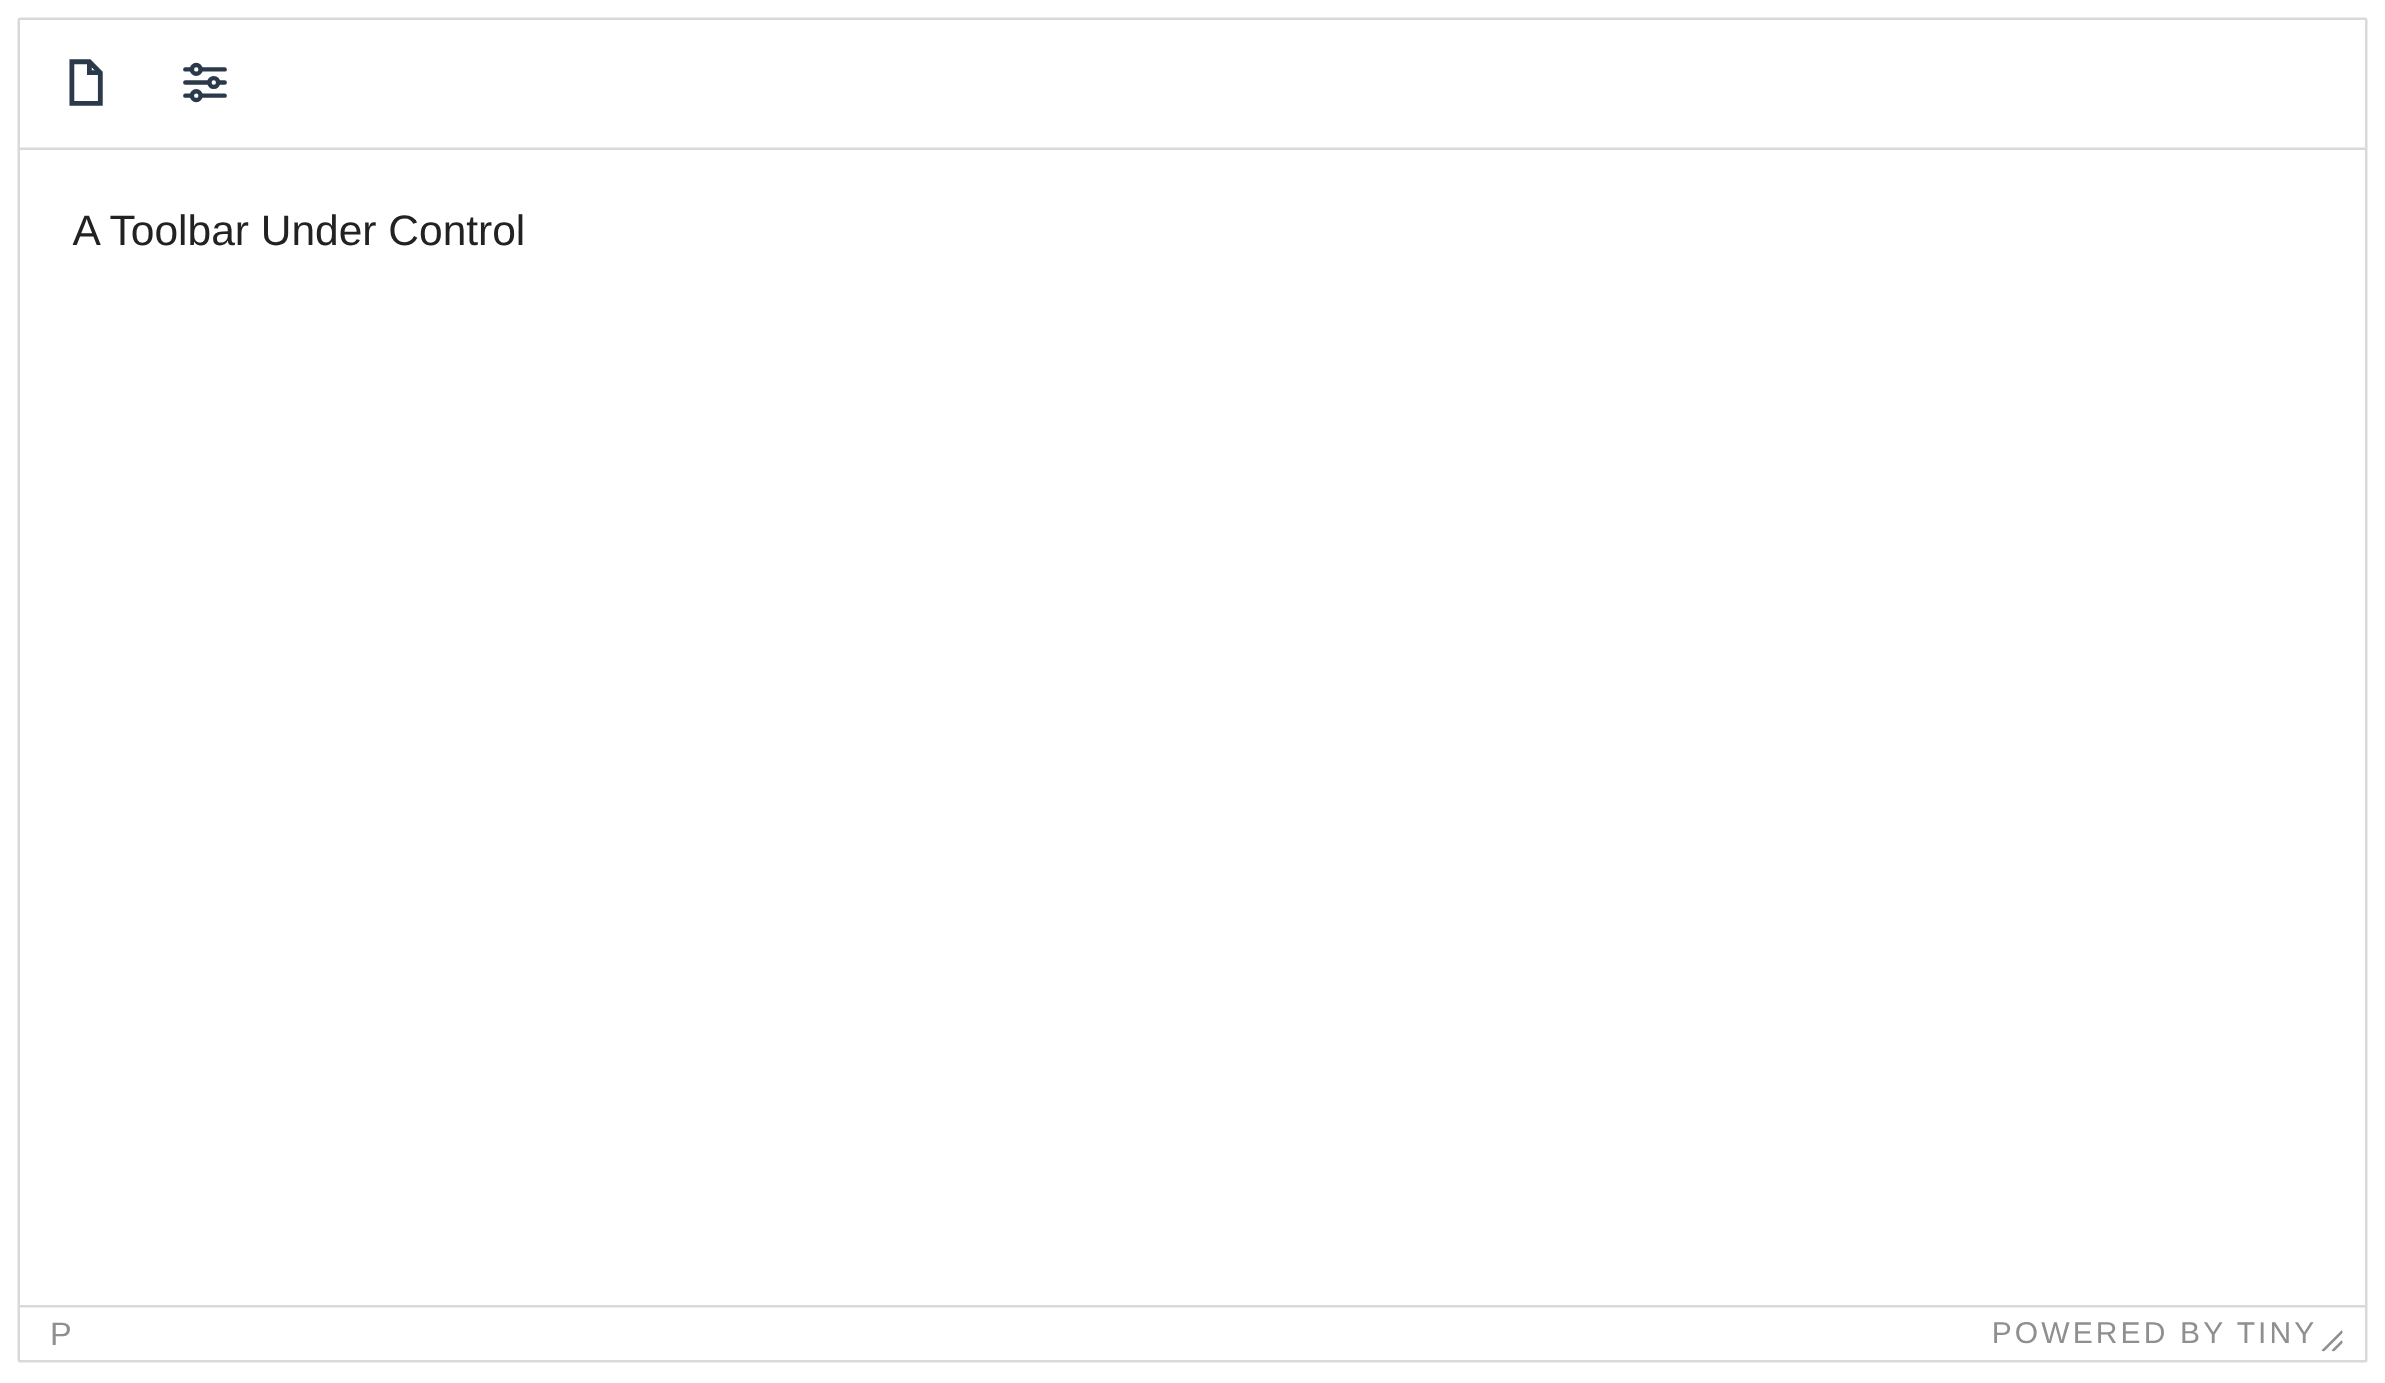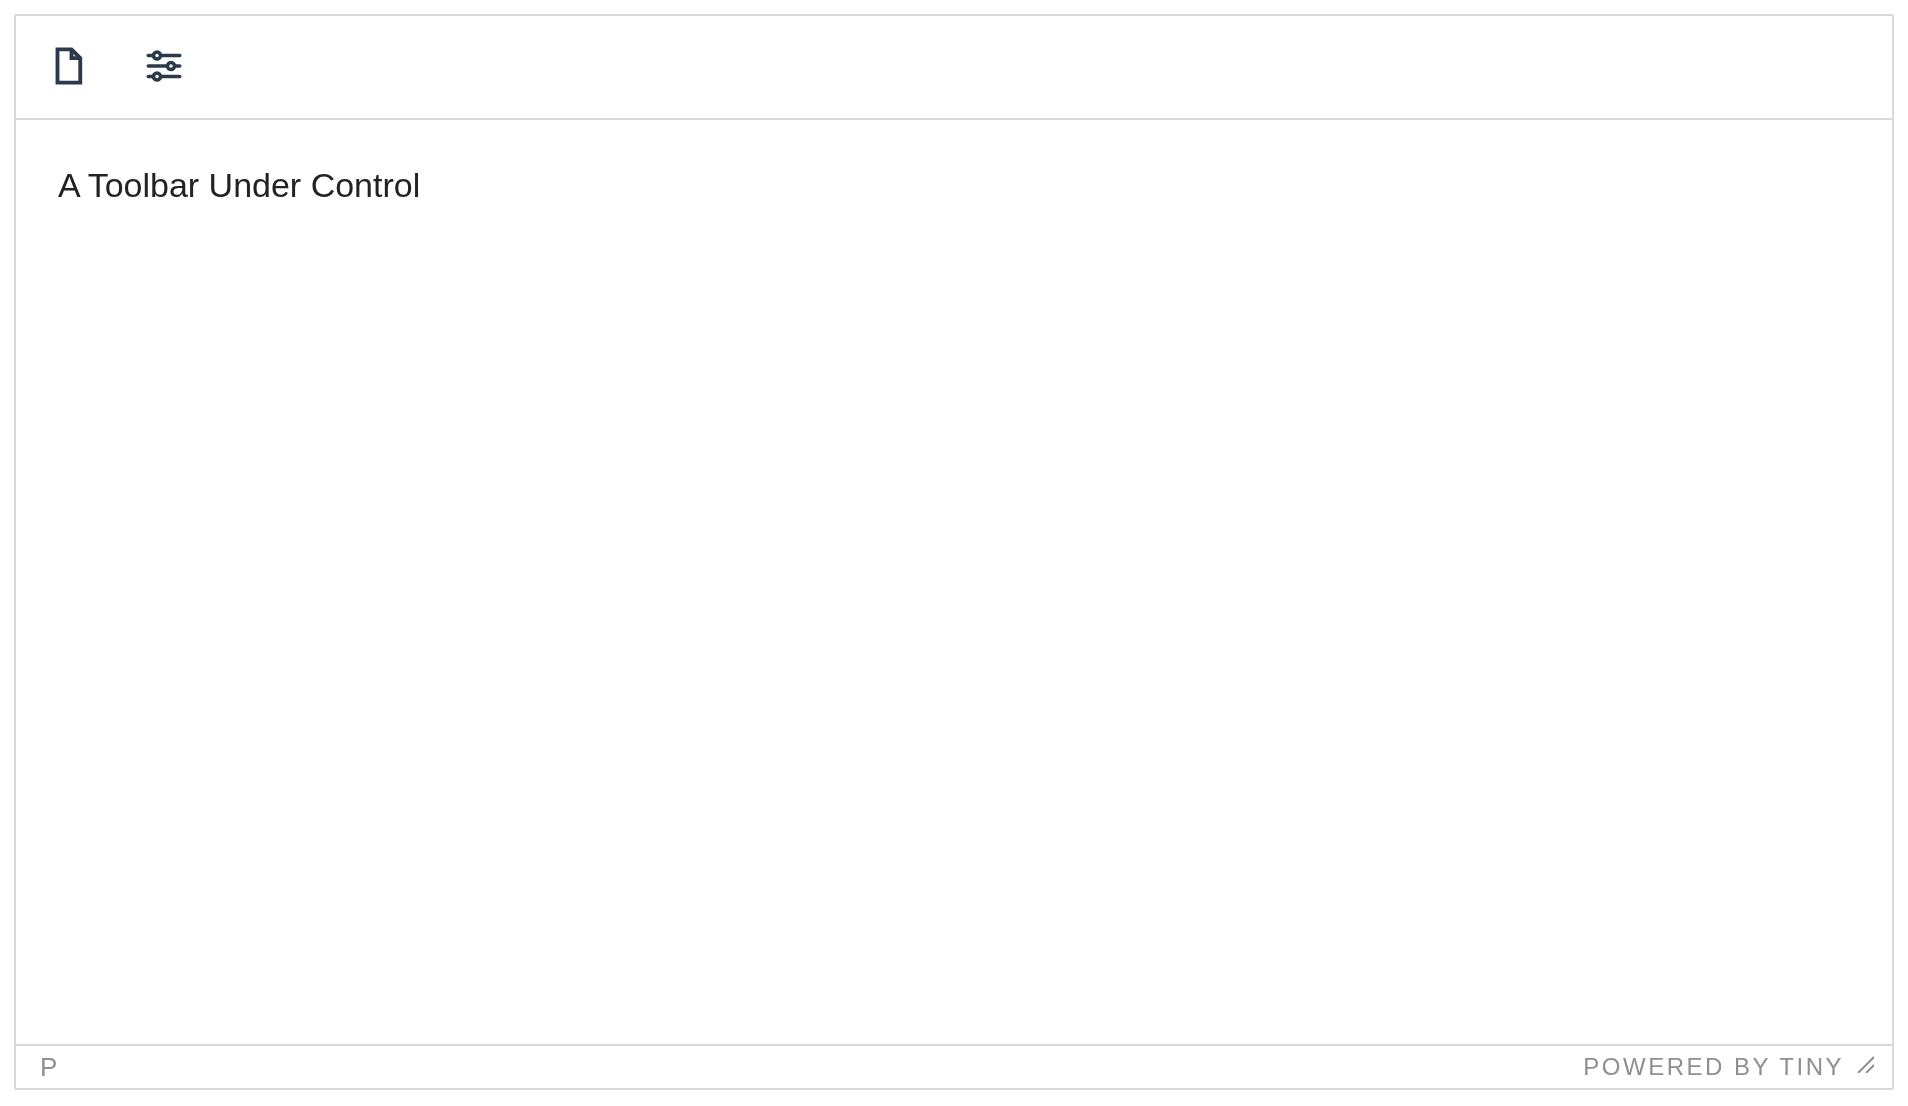--- a/index.html
+++ b/index.html
@@ -76,22 +76,21 @@
     }
 
     .element-path {
       font-size: 26px;
       color: #8f8f8f;
       letter-spacing: 1px;
     }
 
     .branding-wrap {
       display: flex;
-      align-items: flex-start;
-      gap: 10px;
+      align-items: flex-end;
     }
 
     .branding {
       font-size: 24px;
       color: #8f8f8f;
       letter-spacing: 2.5px;
       font-weight: 400;
     }
 
     .resize-handle {

